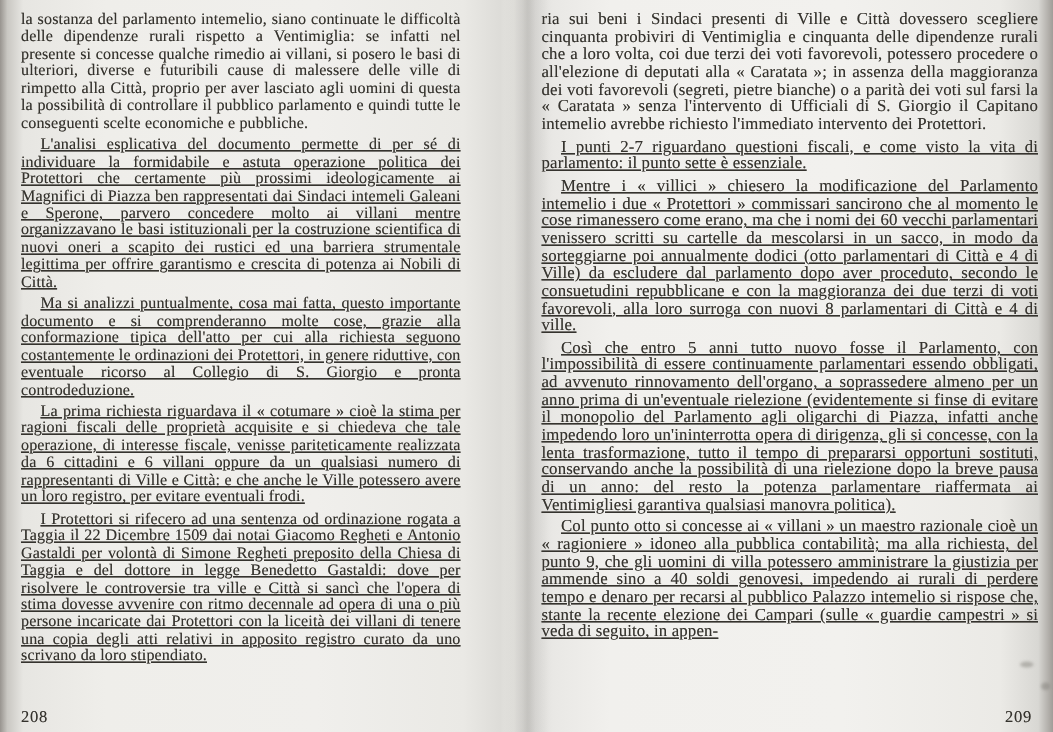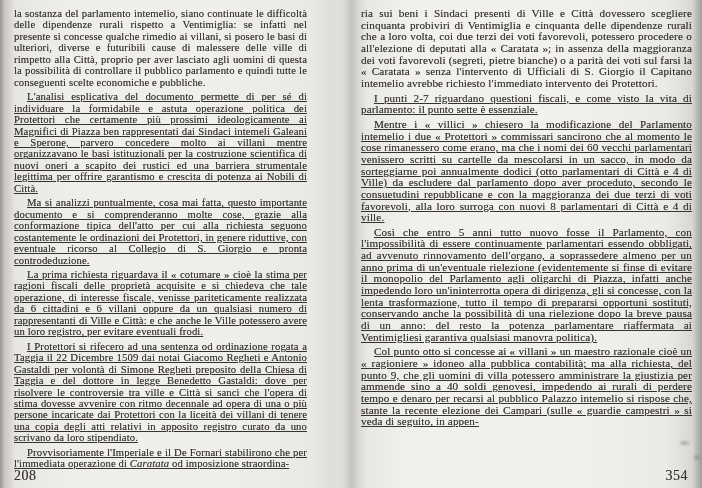--- a/index.html
+++ b/index.html
@@ -47,21 +47,21 @@
     letter-spacing: 0.1px;
     text-shadow: 0 0 0.4px rgba(58,54,48,0.55);
   }
   .page-left p  { font-size: 10.7px; line-height: 11.45px; }
   .page-right p { font-size: 11.2px; line-height: 11.65px; }
   .indent { text-indent: 13px; text-decoration: underline; }
   .ital { font-style: italic; }
   .page-number {
     position: absolute;
     bottom: 4px;
-    font-size: 14px;
+    font-size: 11px;
     letter-spacing: 0.5px;
     text-shadow: 0 0 0.4px rgba(58,54,48,0.55);
   }
   .page-number-left  { left: 14px; }
   .page-number-right { right: 14px; }
   .gutter {
     position: absolute;
     left: 336px;
     top: 0;
     width: 30px;
@@ -87,30 +87,29 @@
 <body>
 
 <div class="scan">
 
   <div class="page page-left">
     <p>la sostanza del parlamento intemelio, siano continuate le difficoltà delle dipendenze rurali rispetto a Ventimiglia: se infatti nel presente si concesse qualche rimedio ai villani, si posero le basi di ulteriori, diverse e futuribili cause di malessere delle ville di rimpetto alla Città, proprio per aver lasciato agli uomini di questa la possibilità di controllare il pubblico parlamento e quindi tutte le conseguenti scelte economiche e pubbliche.</p>
     <p class="indent">L'analisi esplicativa del documento permette di per sé di individuare la formidabile e astuta operazione politica dei Protettori che certamente più prossimi ideologicamente ai Magnifici di Piazza ben rappresentati dai Sindaci intemeli Galeani e Sperone, parvero concedere molto ai villani mentre organizzavano le basi istituzionali per la costruzione scientifica di nuovi oneri a scapito dei rustici ed una barriera strumentale legittima per offrire garantismo e crescita di potenza ai Nobili di Città.</p>
     <p class="indent">Ma si analizzi puntualmente, cosa mai fatta, questo importante documento e si comprenderanno molte cose, grazie alla conformazione tipica dell'atto per cui alla richiesta seguono costantemente le ordinazioni dei Protettori, in genere riduttive, con eventuale ricorso al Collegio di S. Giorgio e pronta controdeduzione.</p>
     <p class="indent">La prima richiesta riguardava il « cotumare » cioè la stima per ragioni fiscali delle proprietà acquisite e si chiedeva che tale operazione, di interesse fiscale, venisse pariteticamente realizzata da 6 cittadini e 6 villani oppure da un qualsiasi numero di rappresentanti di Ville e Città: e che anche le Ville potessero avere un loro registro, per evitare eventuali frodi.</p>
     <p class="indent">I Protettori si rifecero ad una sentenza od ordinazione rogata a Taggia il 22 Dicembre 1509 dai notai Giacomo Regheti e Antonio Gastaldi per volontà di Simone Regheti preposito della Chiesa di Taggia e del dottore in legge Benedetto Gastaldi: dove per risolvere le controversie tra ville e Città si sancì che l'opera di stima dovesse avvenire con ritmo decennale ad opera di una o più persone incaricate dai Protettori con la liceità dei villani di tenere una copia degli atti relativi in apposito registro curato da uno scrivano da loro stipendiato.</p>
-    <p class="indent"><span>Provvisoriamente l'Imperiale e il De Fornari stabilirono che per l'immediata operazione di </span><span class="ital">Caratata</span><span> od imposizione straordina-</span></p>
   </div>
 
   <div class="page page-right">
     <p>ria sui beni i Sindaci presenti di Ville e Città dovessero scegliere cinquanta probiviri di Ventimiglia e cinquanta delle dipendenze rurali che a loro volta, coi due terzi dei voti favorevoli, potessero procedere o all'elezione di deputati alla « Caratata »; in assenza della maggioranza dei voti favorevoli (segreti, pietre bianche) o a parità dei voti sul farsi la « Caratata » senza l'intervento di Ufficiali di S. Giorgio il Capitano intemelio avrebbe richiesto l'immediato intervento dei Protettori.</p>
     <p class="indent">I punti 2-7 riguardano questioni fiscali, e come visto la vita di parlamento: il punto sette è essenziale.</p>
     <p class="indent">Mentre i « villici » chiesero la modificazione del Parlamento intemelio i due « Protettori » commissari sancirono che al momento le cose rimanessero come erano, ma che i nomi dei 60 vecchi parlamentari venissero scritti su cartelle da mescolarsi in un sacco, in modo da sorteggiarne poi annualmente dodici (otto parlamentari di Città e 4 di Ville) da escludere dal parlamento dopo aver proceduto, secondo le consuetudini repubblicane e con la maggioranza dei due terzi di voti favorevoli, alla loro surroga con nuovi 8 parlamentari di Città e 4 di ville.</p>
     <p class="indent">Così che entro 5 anni tutto nuovo fosse il Parlamento, con l'impossibilità di essere continuamente parlamentari essendo obbligati, ad avvenuto rinnovamento dell'organo, a soprassedere almeno per un anno prima di un'eventuale rielezione (evidentemente si finse di evitare il monopolio del Parlamento agli oligarchi di Piazza, infatti anche impedendo loro un'ininterrotta opera di dirigenza, gli si concesse, con la lenta trasformazione, tutto il tempo di prepararsi opportuni sostituti, conservando anche la possibilità di una rielezione dopo la breve pausa di un anno: del resto la potenza parlamentare riaffermata ai Ventimigliesi garantiva qualsiasi manovra politica).</p>
     <p class="indent">Col punto otto si concesse ai « villani » un maestro razionale cioè un « ragioniere » idoneo alla pubblica contabilità; ma alla richiesta, del punto 9, che gli uomini di villa potessero amministrare la giustizia per ammende sino a 40 soldi genovesi, impedendo ai rurali di perdere tempo e denaro per recarsi al pubblico Palazzo intemelio si rispose che, stante la recente elezione dei Campari (sulle « guardie campestri » si veda di seguito, in appen-</p>
   </div>
 
   <span class="page-number page-number-left">208</span>
-  <span class="page-number page-number-right">354</span>
+  <span class="page-number page-number-right">209</span>
 
   <div class="gutter"></div>
   <div class="smudge smudge-a"></div>
   <div class="smudge smudge-b"></div>
 </div>
 
 </body></html>

